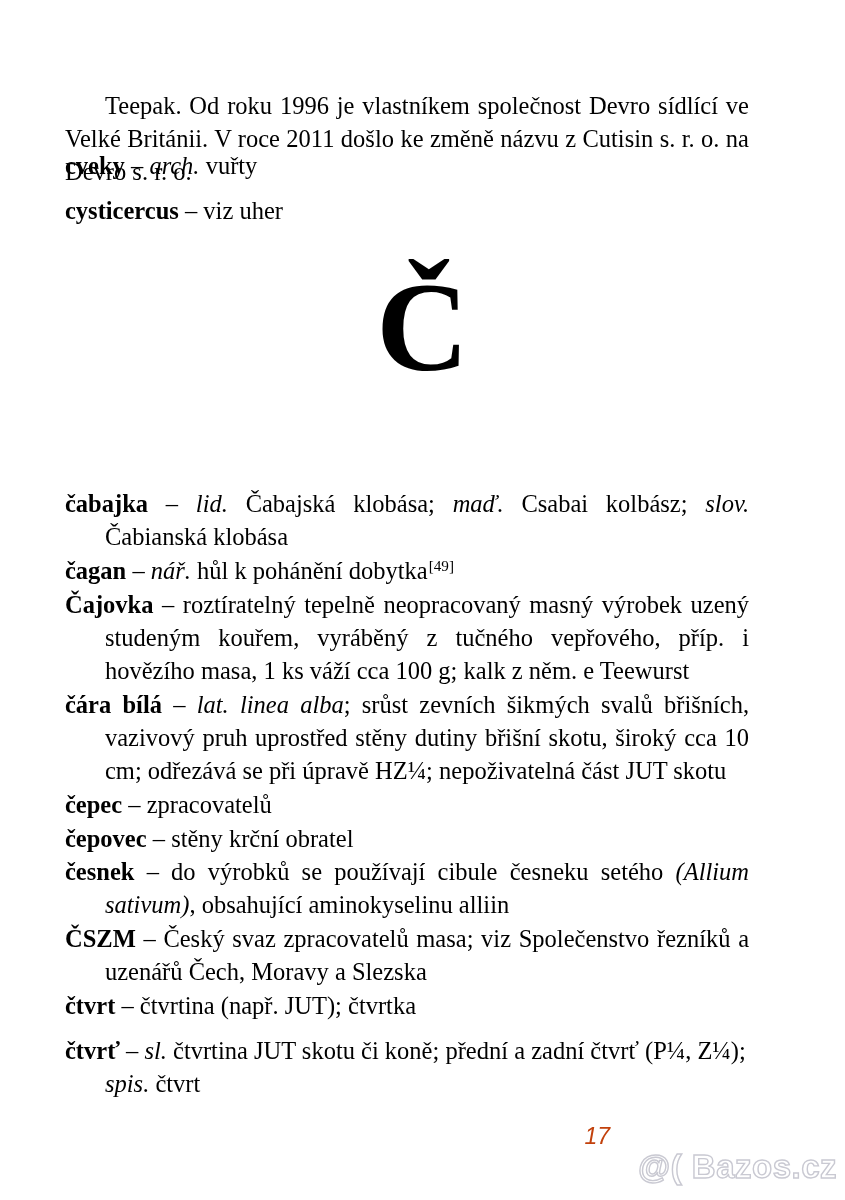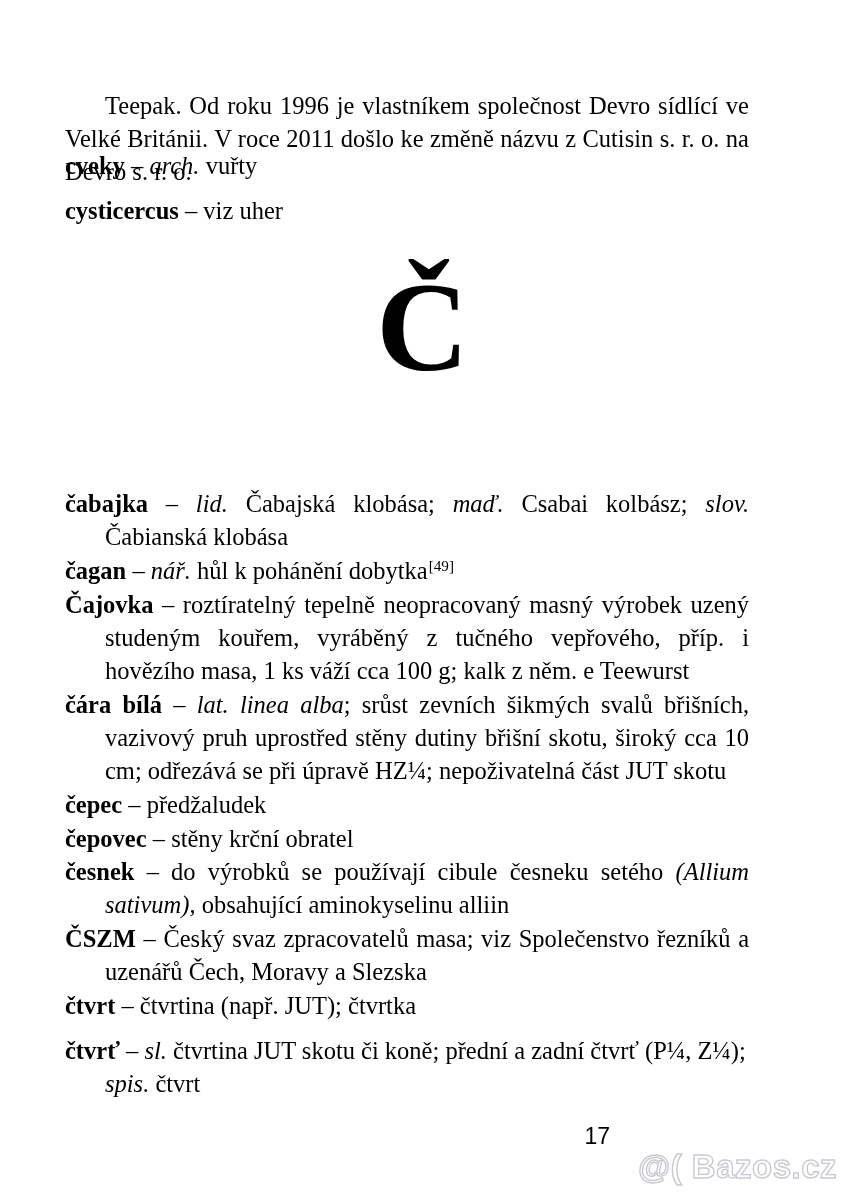--- a/index.html
+++ b/index.html
@@ -95,21 +95,22 @@
   }
 
   
   .page-number {
     position: absolute;
     right: 97px;
     top: 1125px;
     font-family: "Liberation Sans", "DejaVu Sans", sans-serif;
     font-size: 23px;
     line-height: 23px;
-    color: #000000;
+    color: #c2410c;
+    font-style: italic;
   }
 
   
   .watermark {
     position: absolute;
     left: 638px;
     top: 1148px;
     font-family: "Liberation Sans", "DejaVu Sans", sans-serif;
     font-size: 33px;
     line-height: 38px;
@@ -142,21 +143,21 @@
   <div class="entries-main">
 
     <p class="entry"><span class="hw">čabajka</span> <span class="dash">–</span> <span class="it">lid.</span> <span>Čabajská klobása;</span> <span class="it">maď.</span> <span>Csabai kolbász;</span> <span class="it">slov.</span> <span>Čabianská klobása</span></p>
 
     <p class="entry no-justify"><span class="hw">čagan</span> <span class="dash">–</span> <span class="it">nář.</span> <span>hůl k pohánění dobytka</span><sup class="ref">[49]</sup></p>
 
     <p class="entry"><span class="hw">Čajovka</span> <span class="dash">–</span> <span>roztíratelný tepelně neopracovaný masný výrobek uzený studeným kouřem, vyráběný z tučného vepřového, příp. i hovězího masa, 1 ks váží cca 100 g; kalk z něm. e Teewurst</span></p>
 
     <p class="entry"><span class="hw">čára bílá</span> <span class="dash">–</span> <span class="it">lat.</span> <span class="it">linea alba</span><span>; srůst zevních šikmých svalů břišních, vazivový pruh uprostřed stěny dutiny břišní skotu, široký cca 10 cm; odřezává se při úpravě HZ¼; nepoživatelná část JUT skotu</span></p>
 
-    <p class="entry no-justify"><span class="hw">čepec</span> <span class="dash">–</span> <span>předžaludek</span></p>
+    <p class="entry no-justify"><span class="hw">čepec</span> <span class="dash">–</span> <span>zpracovatelů</span></p>
 
     <p class="entry no-justify"><span class="hw">čepovec</span> <span class="dash">–</span> <span>stěny krční obratel</span></p>
 
     <p class="entry"><span class="hw">česnek</span> <span class="dash">–</span> <span>do výrobků se používají cibule česneku setého</span> <span class="it">(Allium sativum)</span><span>, obsahující aminokyselinu alliin</span></p>
 
 
     <p class="entry"><span class="hw">ČSZM</span> <span class="dash">–</span> <span>Český svaz zpracovatelů masa; viz Společenstvo řezníků a uzenářů Čech, Moravy a Slezska</span></p>
 
     <p class="entry no-justify"><span class="hw">čtvrt</span> <span class="dash">–</span> <span>čtvrtina (např. JUT); čtvrtka</span></p>
 

